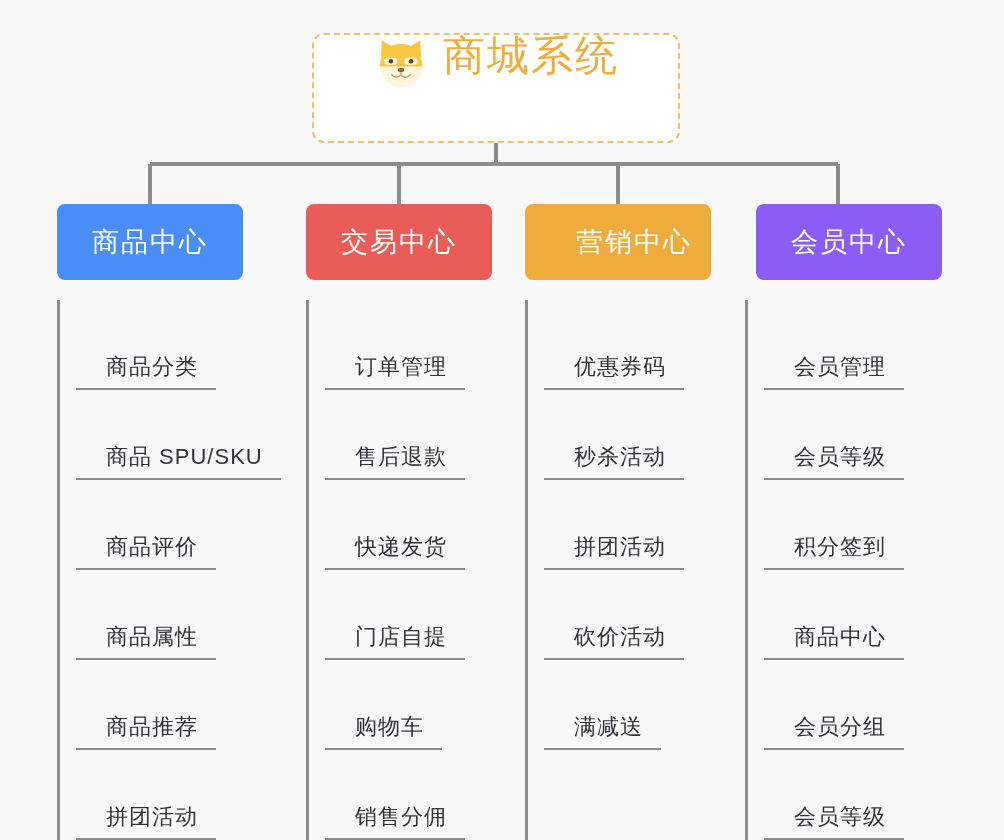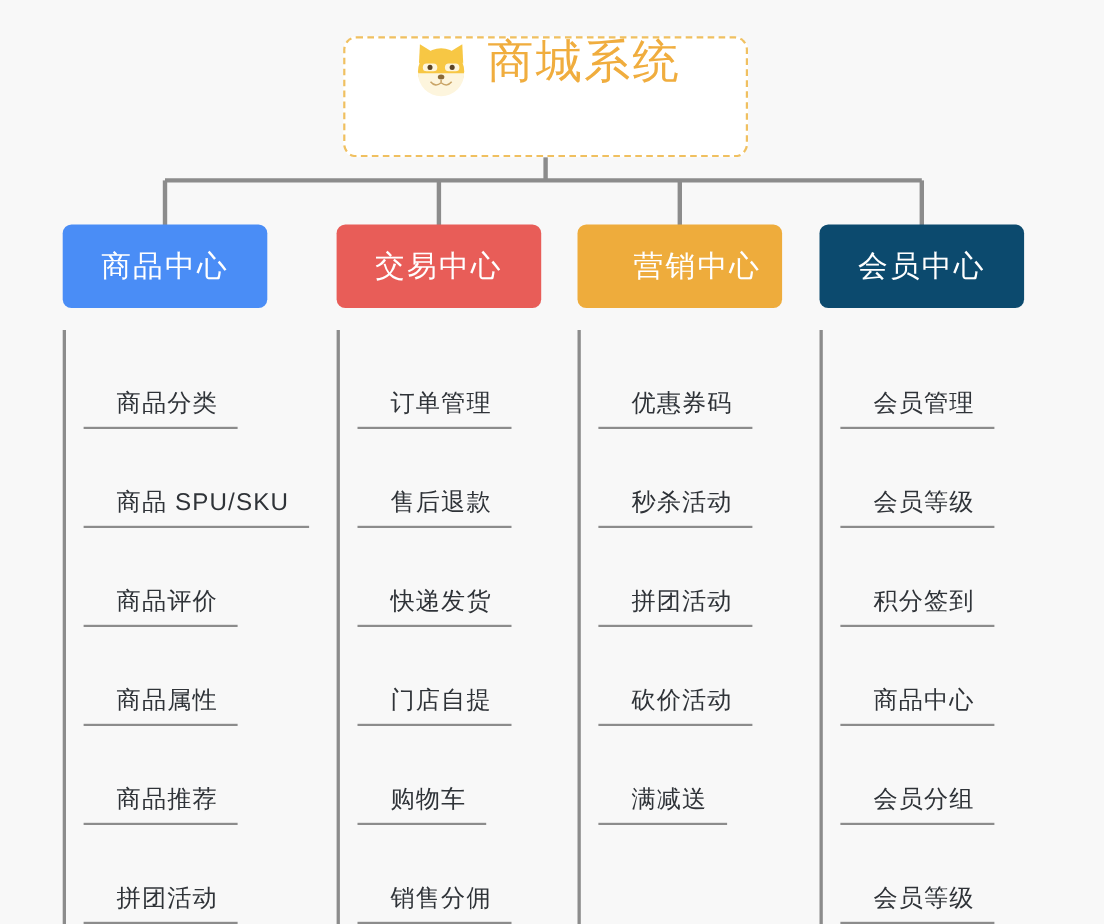--- a/index.html
+++ b/index.html
@@ -228,21 +228,21 @@
       <div class="leaf-item">
           <span class="leaf-label">砍价活动</span>
         </div>
       <div class="leaf-item">
           <span class="leaf-label">满减送</span>
         </div>
     </div>
   </div>
 
   <div class="column col-3">
-    <div class="cat-box" style="background: #0c4a6e;">
+    <div class="cat-box" style="background: #8b5cf6; margin-left: 11px;">
       <span>会员中心</span>
     </div>
     <div class="leaf-list">
       <div class="leaf-item">
           <span class="leaf-label">会员管理</span>
         </div>
       <div class="leaf-item">
           <span class="leaf-label">会员等级</span>
         </div>
       <div class="leaf-item">

